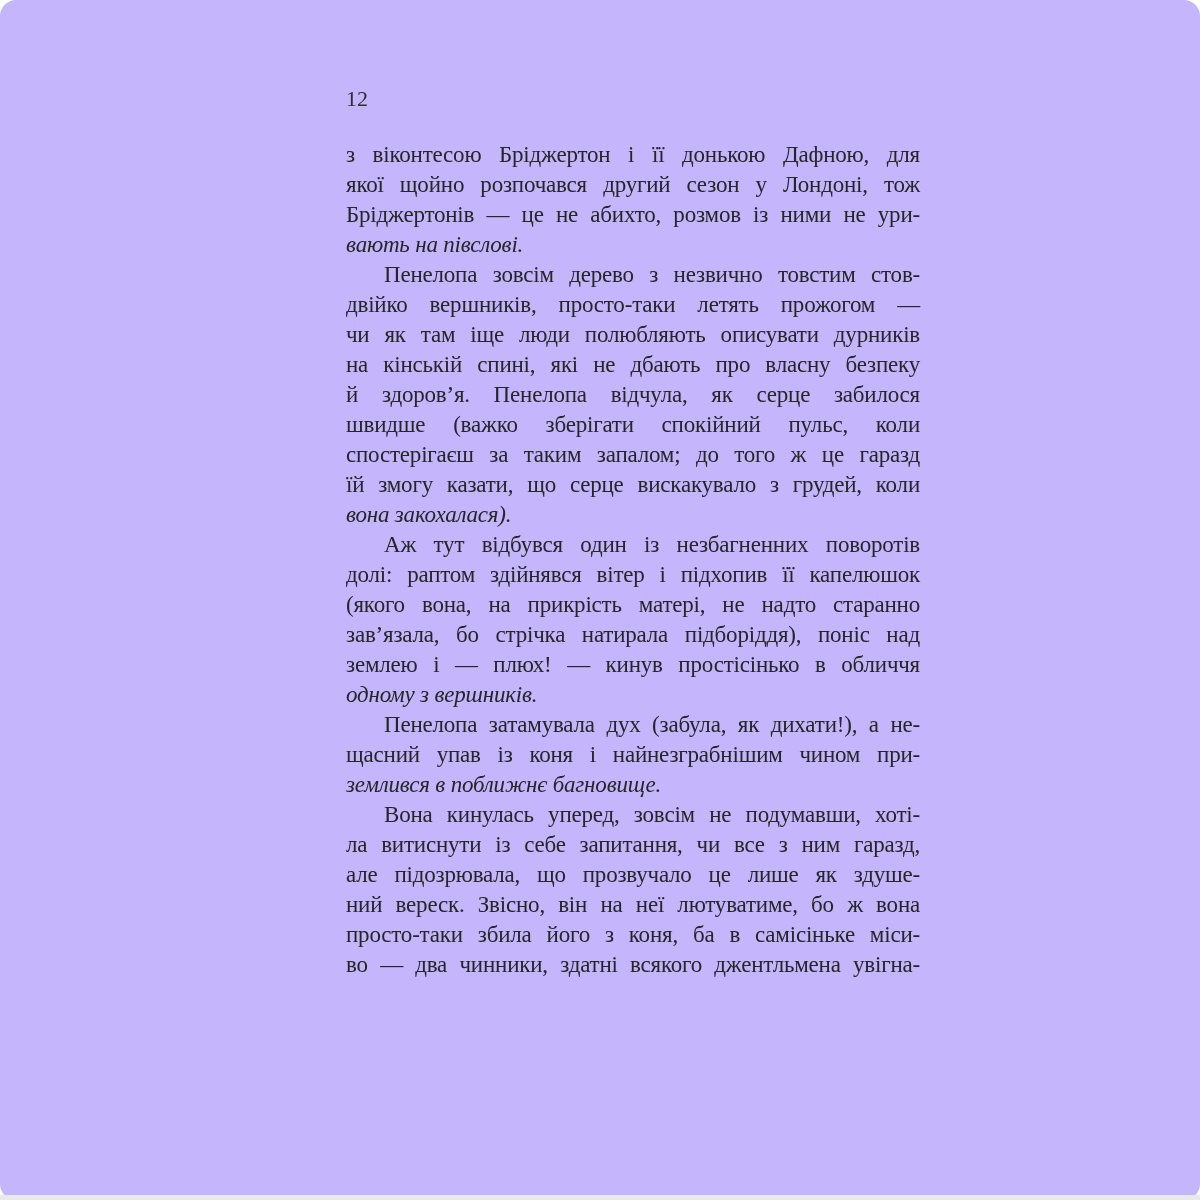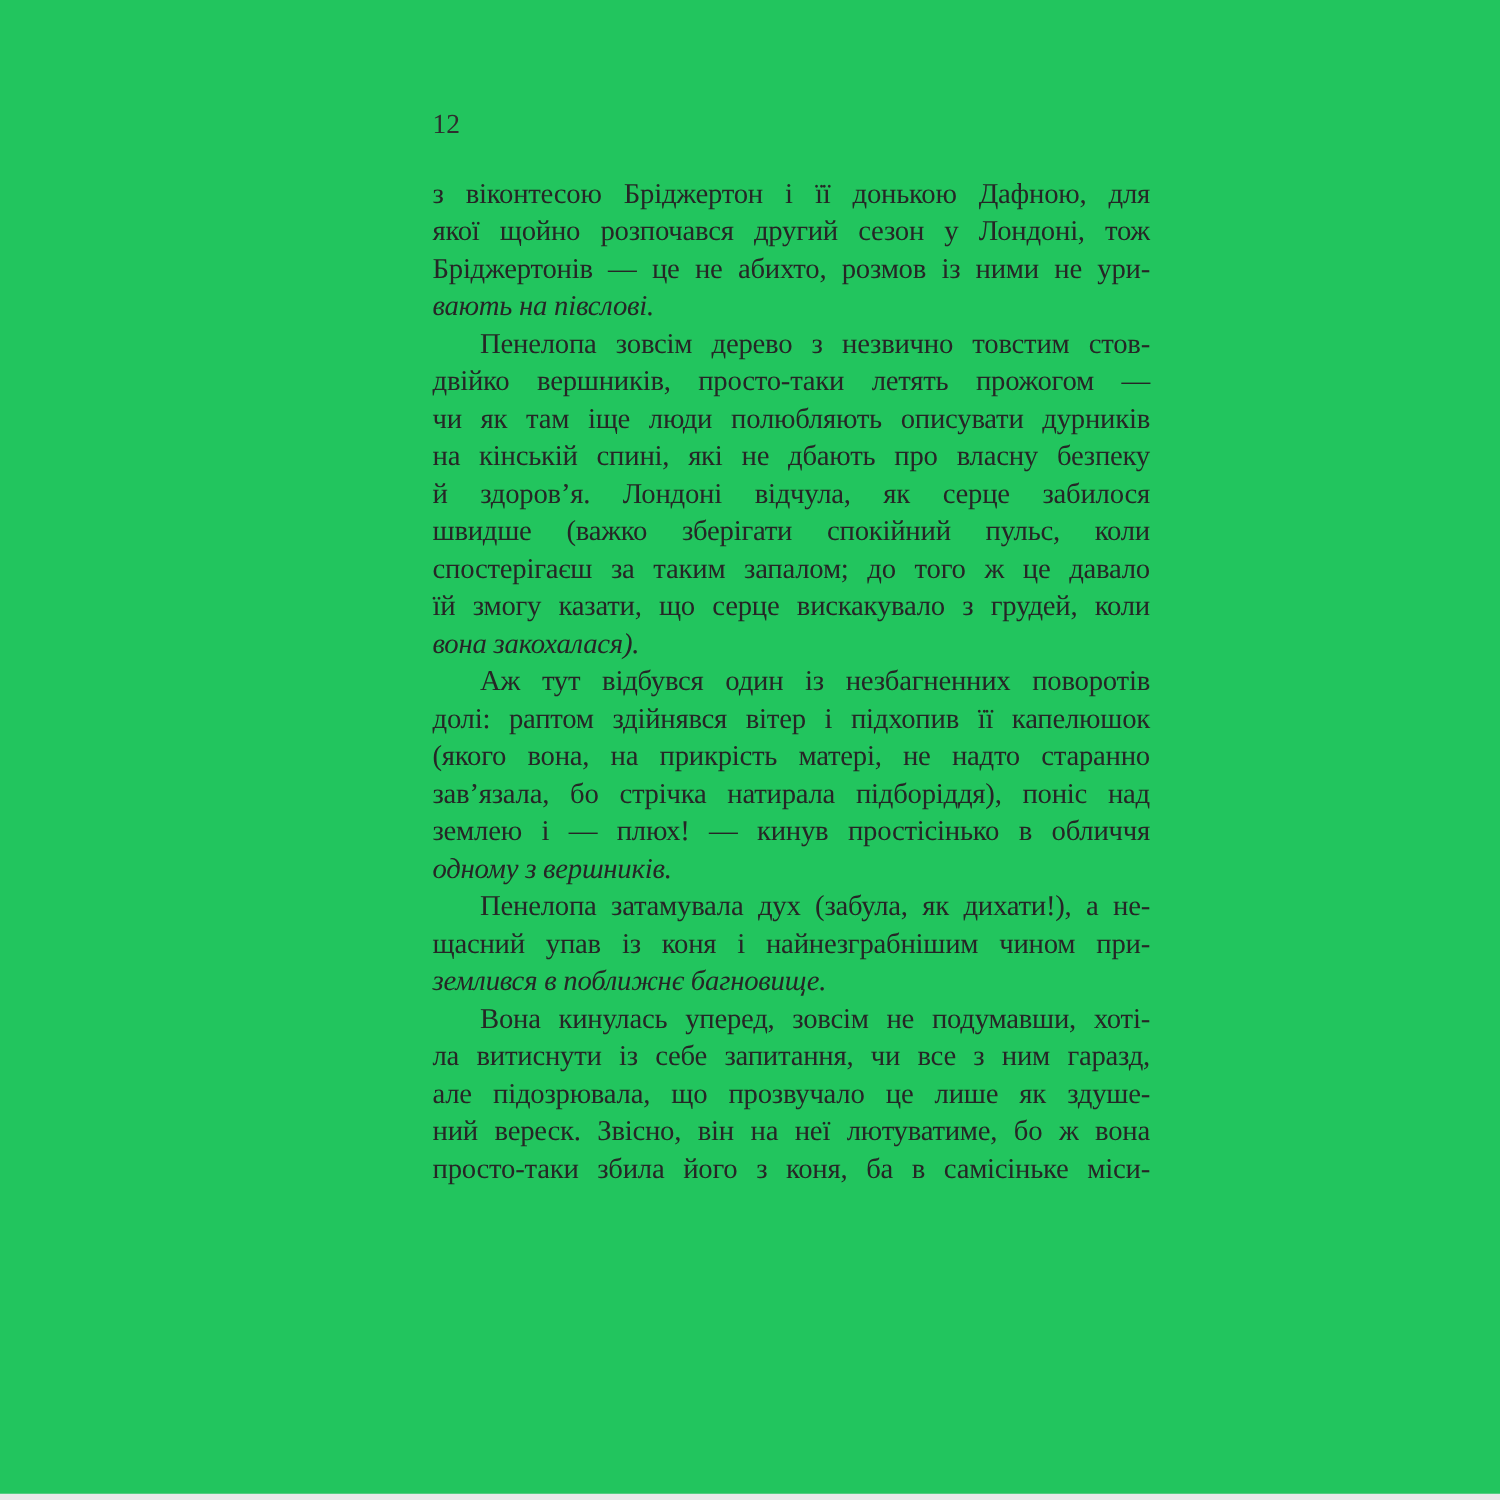--- a/index.html
+++ b/index.html
@@ -54,47 +54,48 @@
     left: 0;
     bottom: 0;
     width: 1200px;
     height: 5px;
     background: #e9e9e9;
   }
 </style>
 </head>
 <body>
 
-<div class="page" style="background: #22c55e; color: rgb(38, 38, 38);">
+<div class="page" style="background: #c4b5fd; color: rgb(38, 38, 38); border-radius: 16px;">
   <div class="page-number">12</div>
 
   <div class="text-block" id="text-block">
       <div class="line">з віконтесою Бріджертон і її донькою Дафною, для</div>
       <div class="line">якої щойно розпочався другий сезон у Лондоні, тож</div>
       <div class="line">Бріджертонів — це не абихто, розмов із ними не ури-</div>
       <div class="line end">вають на півслові.</div>
       <div class="line indent">Пенелопа зовсім дерево з незвично товстим стов-</div>
       <div class="line">двійко вершників, просто-таки летять прожогом —</div>
       <div class="line">чи як там іще люди полюбляють описувати дурників</div>
       <div class="line">на кінській спині, які не дбають про власну безпеку</div>
-      <div class="line">й здоров’я. Лондоні відчула, як серце забилося</div>
+      <div class="line">й здоров’я. Пенелопа відчула, як серце забилося</div>
       <div class="line">швидше (важко зберігати спокійний пульс, коли</div>
-      <div class="line">спостерігаєш за таким запалом; до того ж це давало</div>
+      <div class="line">спостерігаєш за таким запалом; до того ж це гаразд</div>
       <div class="line">їй змогу казати, що серце вискакувало з грудей, коли</div>
       <div class="line end">вона закохалася).</div>
       <div class="line indent">Аж тут відбувся один із незбагненних поворотів</div>
       <div class="line">долі: раптом здійнявся вітер і підхопив її капелюшок</div>
       <div class="line">(якого вона, на прикрість матері, не надто старанно</div>
       <div class="line">зав’язала, бо стрічка натирала підборіддя), поніс над</div>
       <div class="line">землею і — плюх! — кинув простісінько в обличчя</div>
       <div class="line end">одному з вершників.</div>
       <div class="line indent">Пенелопа затамувала дух (забула, як дихати!), а не-</div>
       <div class="line">щасний упав із коня і найнезграбнішим чином при-</div>
       <div class="line end">землився в поближнє багновище.</div>
       <div class="line indent">Вона кинулась уперед, зовсім не подумавши, хоті-</div>
       <div class="line">ла витиснути із себе запитання, чи все з ним гаразд,</div>
       <div class="line">але підозрювала, що прозвучало це лише як здуше-</div>
       <div class="line">ний вереск. Звісно, він на неї лютуватиме, бо ж вона</div>
       <div class="line">просто-таки збила його з коня, ба в самісіньке міси-</div>
+      <div class="line">во — два чинники, здатні всякого джентльмена увігна-</div>
     </div>
 
   <div class="page-bottom-edge" style="background: rgb(233, 233, 233);"></div>
 </div>
 
 </body></html>

